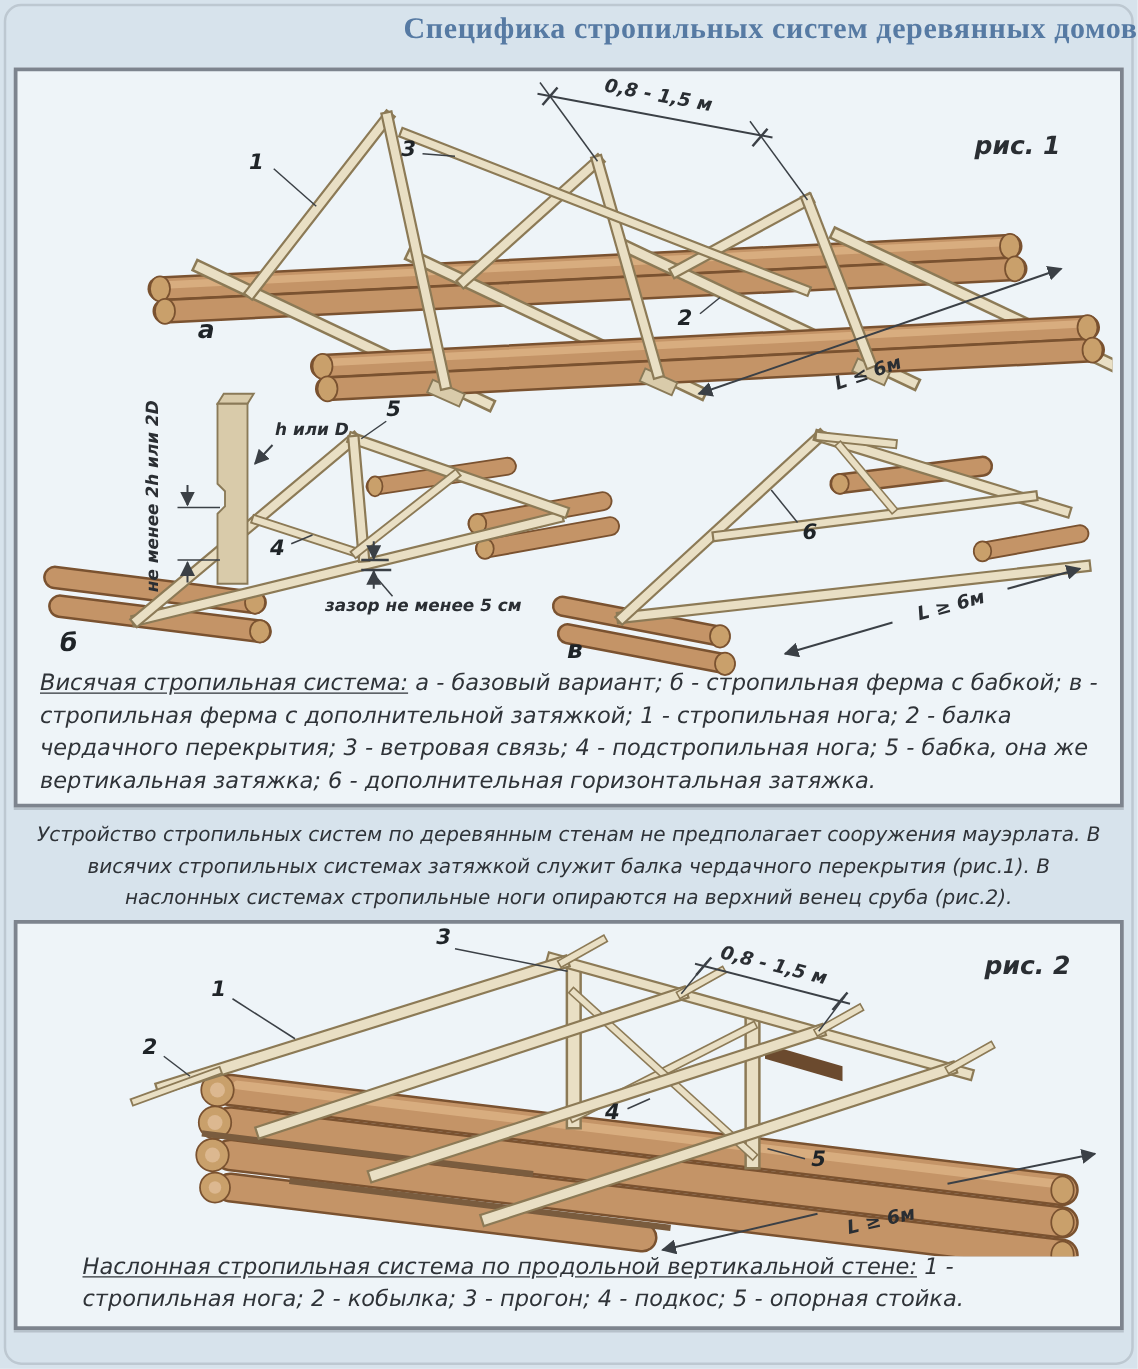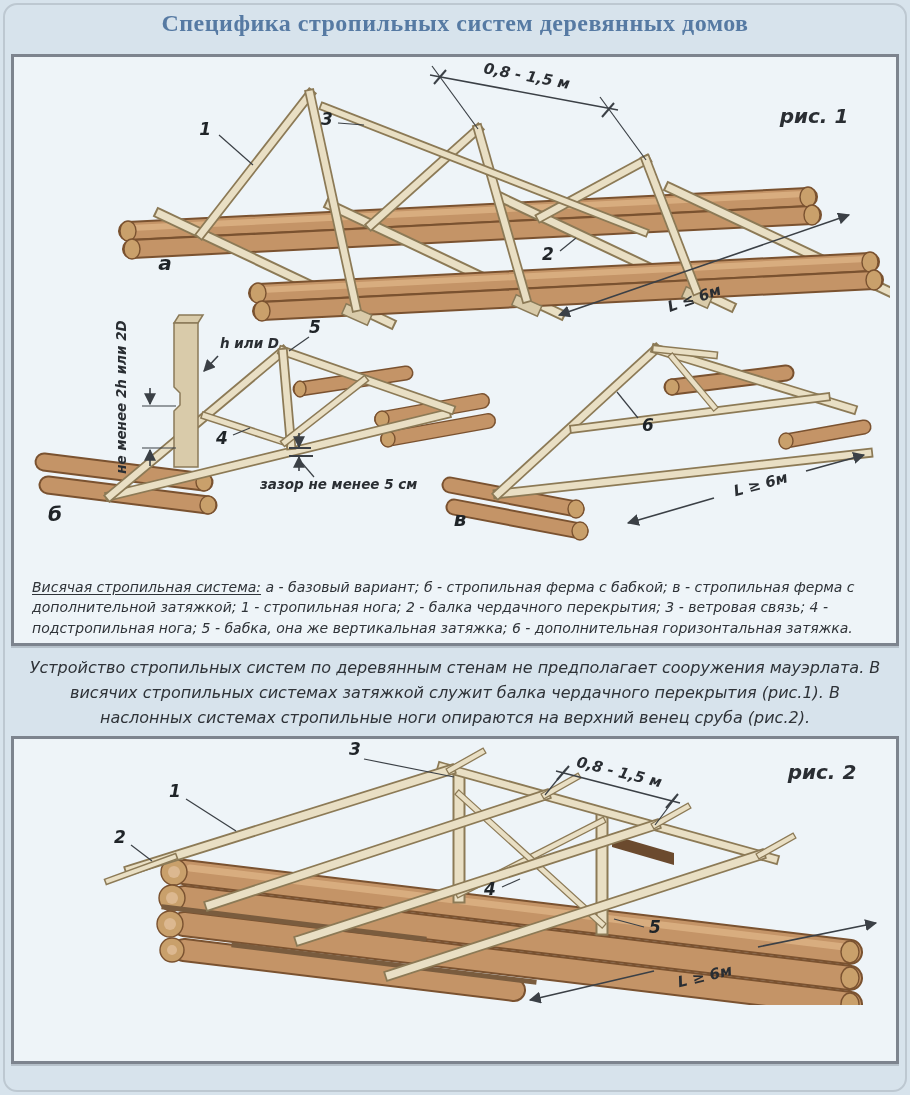--- a/index.html
+++ b/index.html
@@ -3,33 +3,33 @@
 <meta charset="utf-8">
 <style>
   html,body{margin:0;padding:0;}
   body{
     width:910px;height:1095px;position:relative;overflow:hidden;
     background:#d7e3ec;
     font-family:"DejaVu Sans",sans-serif;
   }
   .frame{position:absolute;inset:3px;border:2px solid #bdc8d1;border-radius:14px;pointer-events:none;}
   .title{
-    position:absolute;top:10px;left:0;width:100%;text-align:center;
+    position:absolute;top:10px;left:0;width:100%;text-align:right;
     font-family:"Liberation Serif","DejaVu Serif",serif;
     font-weight:bold;font-size:24px;color:#567aa3;letter-spacing:.5px;
   }
   .panel{
     position:absolute;background:#eef4f8;border:3px solid #7d848e;
     box-shadow:0 2px 0 rgba(120,130,140,.35);
   }
   #panel1{left:11px;top:54px;width:882px;height:586px;}
   #panel2{left:11px;top:736px;width:882px;height:322px;}
   .caption{
     position:absolute;font-style:italic;color:#2f3338;
-    font-size:14px;line-height:1.45;
+    font-size:18px;line-height:1.45;
   }
   #caption1{left:18px;right:12px;bottom:5px;}
   #caption2{left:52px;right:16px;bottom:8px;}
   .cap-lead{text-decoration:underline;text-underline-offset:2px;}
   #para{
     position:absolute;left:24px;top:656px;width:862px;
     font-style:italic;color:#2f3338;font-size:16px;line-height:1.55;text-align:center;
   }
   svg{display:block;}
   svg text{font-family:"DejaVu Sans",sans-serif;}
@@ -352,13 +352,16 @@
     <line class="ldr" x1="117" y1="106" x2="138" y2="122"></line>
     <text class="num" x="341" y="16" text-anchor="middle">3</text>
     <line class="ldr" x1="350" y1="20" x2="440" y2="38"></line>
     <text class="num" x="476" y="156" text-anchor="middle">4</text>
     <line class="ldr" x1="488" y1="148" x2="506" y2="140"></line>
     <text class="num" x="641" y="194" text-anchor="middle">5</text>
     <line class="ldr" x1="630" y1="188" x2="600" y2="180"></line>
     <text class="figlab" x="808" y="40" text-anchor="middle">рис. 2</text>
   </svg>
 
+  <div class="caption" id="caption2">
+    <span class="cap-lead">Наслонная стропильная система по продольной вертикальной стене:</span><span> 1 - стропильная нога; 2 - кобылка; 3 - прогон; 4 - подкос; 5 - опорная стойка.</span>
+  </div>
 </div>
 
 </body></html>

